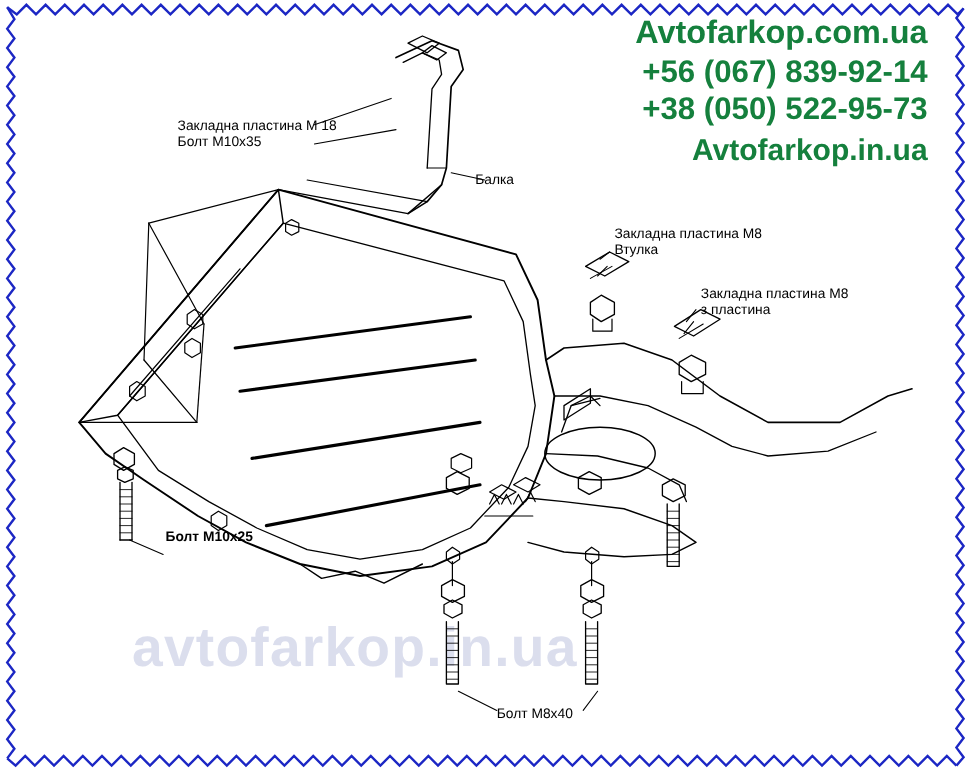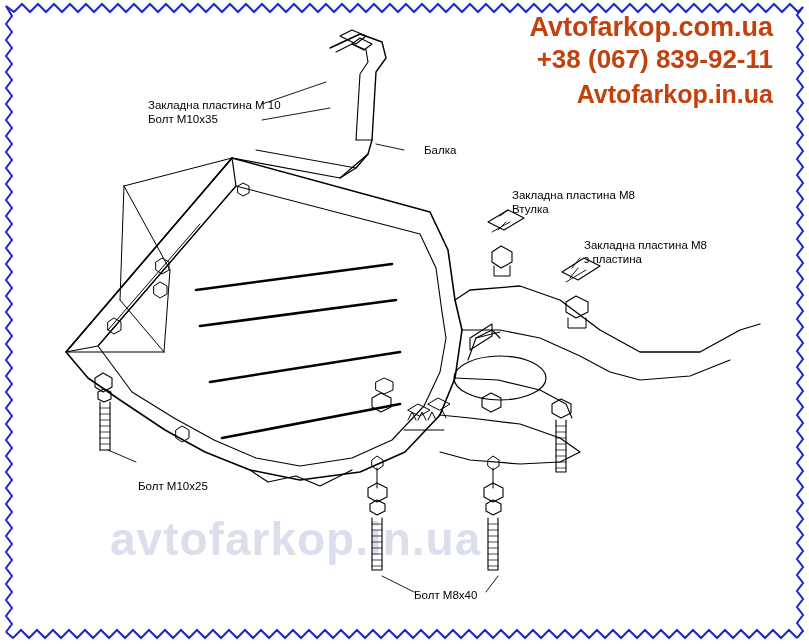--- a/index.html
+++ b/index.html
@@ -22,21 +22,21 @@
     width: 809px;
     height: 644px;
     pointer-events: none;
   }
   
   #contact-block {
     position: absolute;
     right: 36px;
     top: 10px;
     text-align: right;
-    color: #c2410c;
+    color: #15803d;
     font-family: "Liberation Sans", sans-serif;
   }
   #contact-block .site-top {
     font-size: 27px;
     font-weight: bold;
     line-height: 34px;
     white-space: nowrap;
   }
   #contact-block .phone {
     font-size: 26px;
@@ -192,45 +192,46 @@
       <path d="M506,222 L498,230" stroke-width="0.9"></path>
       <path d="M580,258 L572,268" stroke-width="0.9"></path>
       <path d="M578,268 L570,278" stroke-width="0.9"></path>
       <path d="M136,462 L108,450" stroke-width="0.9"></path>
       <path d="M414,592 L382,576" stroke-width="0.9"></path>
       <path d="M486,592 L498,576" stroke-width="0.9"></path>
     </g>
   </svg>
 
   <div class="lbl" style="left:148px; top:98px;">
-    <div>Закладна пластина М 10</div>
+    <div>Закладна пластина М 18</div>
     <div>Болт М10х35</div>
   </div>
 
-  <div class="lbl" style="left:424px; top:143px;">
+  <div class="lbl" style="left:396px; top:143px;">
     <div>Балка</div>
   </div>
 
   <div class="lbl" style="left:512px; top:188px;">
     <div>Закладна пластина М8</div>
     <div>Втулка</div>
   </div>
 
   <div class="lbl" style="left:584px; top:238px;">
     <div>Закладна пластина М8</div>
     <div>з пластина</div>
   </div>
 
-  <div class="lbl" style="left:138px; top:479px;">
+  <div class="lbl" style="left:138px; top:441px;font-weight:bold;">
     <div>Болт М10х25</div>
   </div>
 
   <div class="lbl" style="left:414px; top:588px;">
     <div>Болт М8х40</div>
   </div>
 
   <div id="contact-block">
     <div class="site-top">Avtofarkop.com.ua</div>
-    <div class="phone">+38 (067) 839-92-11</div>
+    <div class="phone">+56 (067) 839-92-14</div>
+    <div class="phone">+38 (050) 522-95-73</div>
     <div class="site-bottom">Avtofarkop.in.ua</div>
   </div>
 
 </div>
 
 </body></html>

